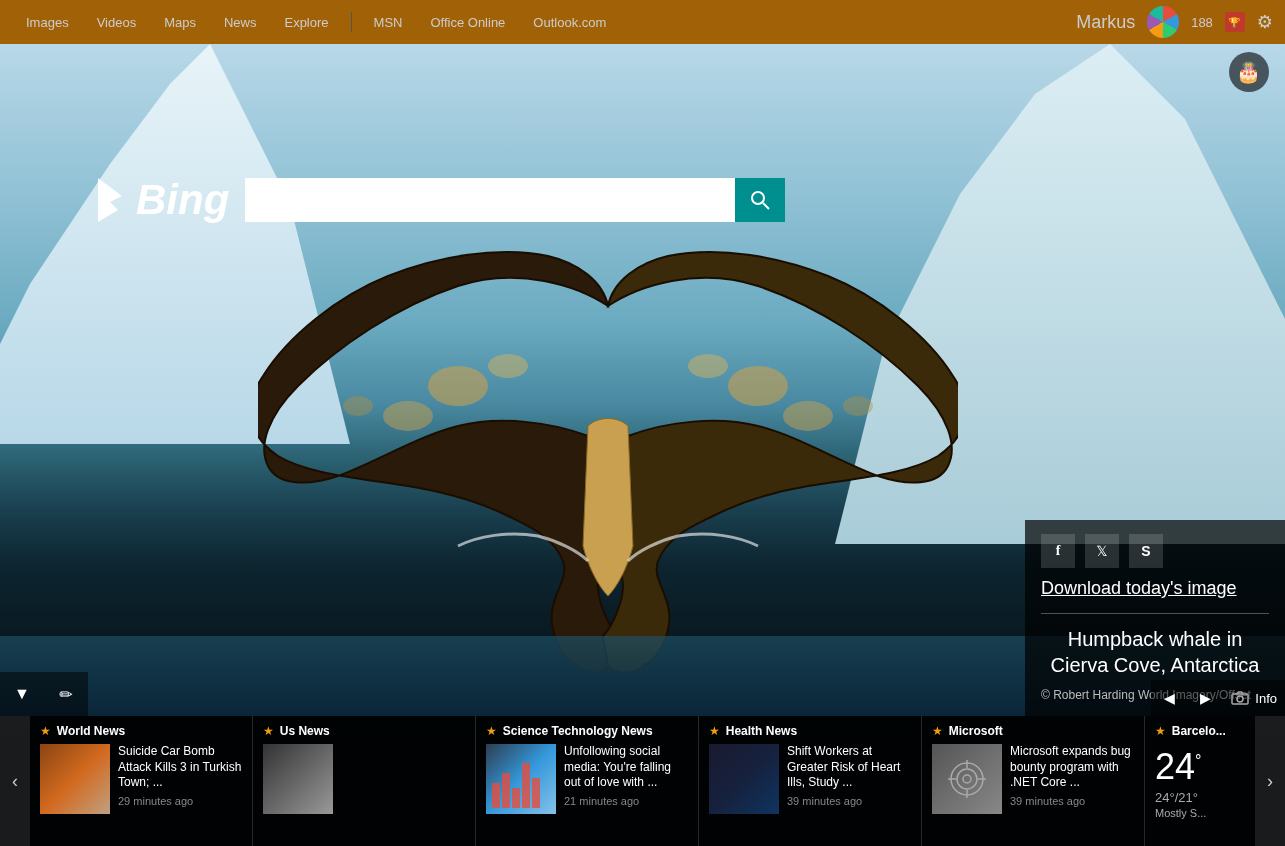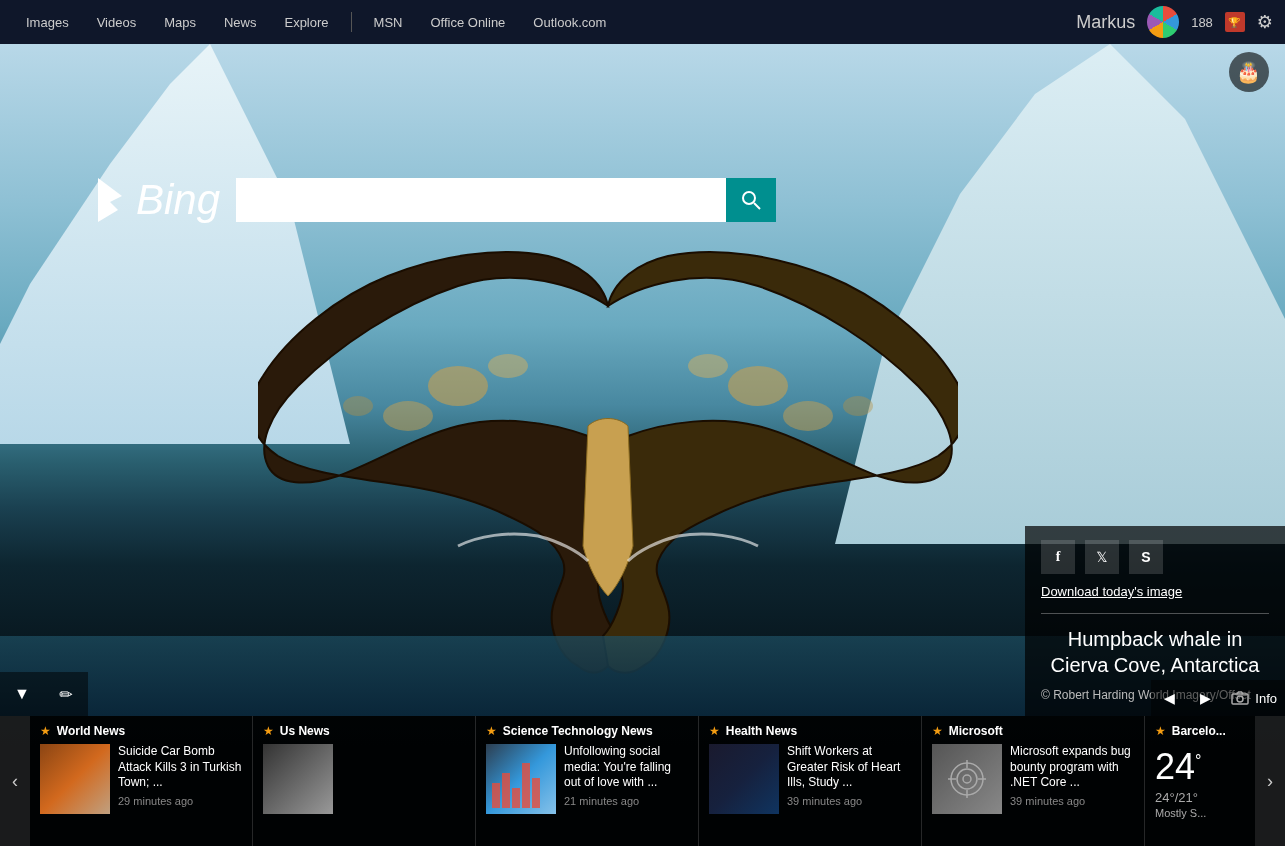--- a/index.html
+++ b/index.html
@@ -3,21 +3,21 @@
   <meta charset="utf-8">
   <style>
     * { margin: 0; padding: 0; box-sizing: border-box; }
     body { width: 1285px; height: 846px; overflow: hidden; font-family: 'Segoe UI', Arial, sans-serif; background: #000; }
 
     
     #topbar {
       position: absolute;
       top: 0; left: 0; right: 0;
       height: 44px;
-      background: #0f172a;
+      background: #a16207;
       display: flex;
       align-items: center;
       z-index: 100;
       padding: 0 12px;
     }
     .nav-links {
       display: flex;
       align-items: center;
       flex: 1;
       gap: 0;
@@ -159,21 +159,21 @@
       align-items: center;
       margin-right: 16px;
     }
     .bing-b-icon {
       width: 40px;
       height: 52px;
       margin-right: 6px;
     }
     .bing-text {
       font-size: 42px;
-      font-weight: 400;
+      font-weight: 700;
       color: white;
       font-style: italic;
     }
     #search-box-container {
       display: flex;
       width: 540px;
       height: 44px;
     }
     #search-input {
       flex: 1;
@@ -234,21 +234,21 @@
       height: 34px;
       background: rgba(255,255,255,0.15);
       display: flex;
       align-items: center;
       justify-content: center;
       cursor: pointer;
       font-size: 14px;
       color: white;
     }
     .download-link {
-      font-size: 13px;
+      font-size: 18px;
       color: #fff;
       text-decoration: underline;
       cursor: pointer;
       margin-bottom: 14px;
       display: block;
     }
     .info-divider {
       border: none;
       border-top: 1px solid rgba(255,255,255,0.3);
       margin-bottom: 12px;

